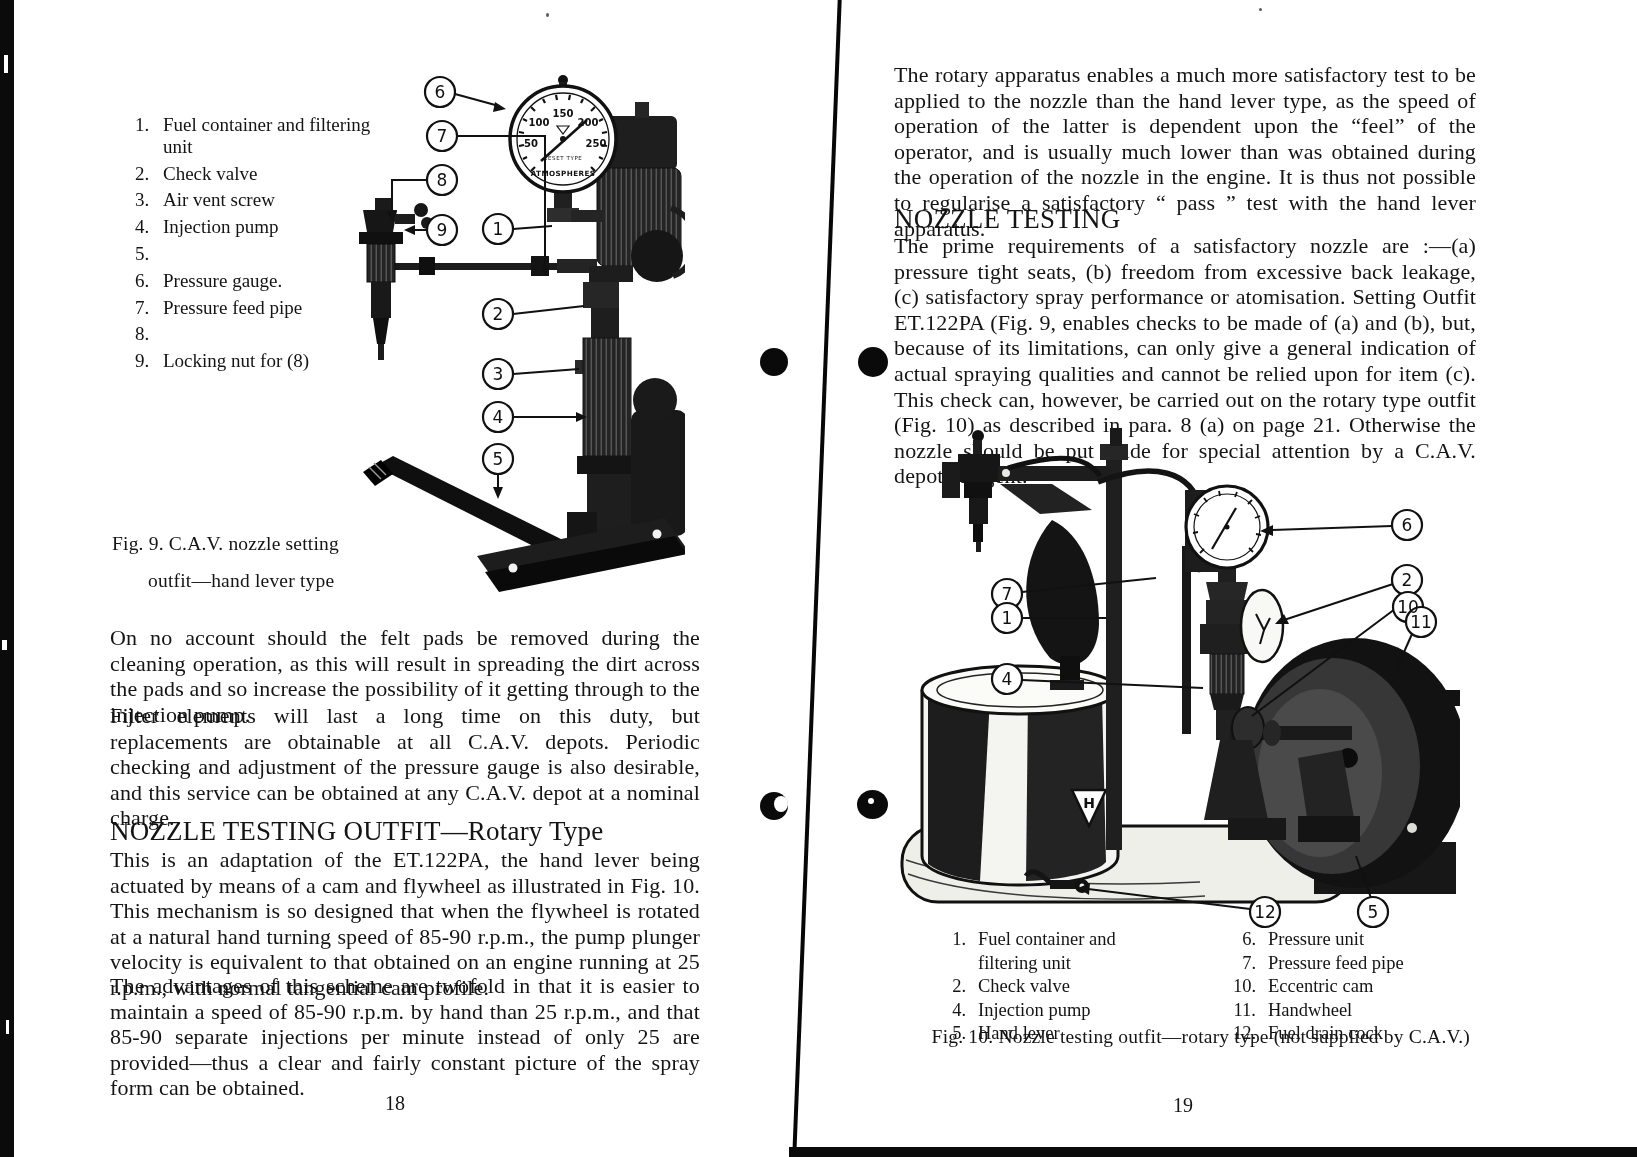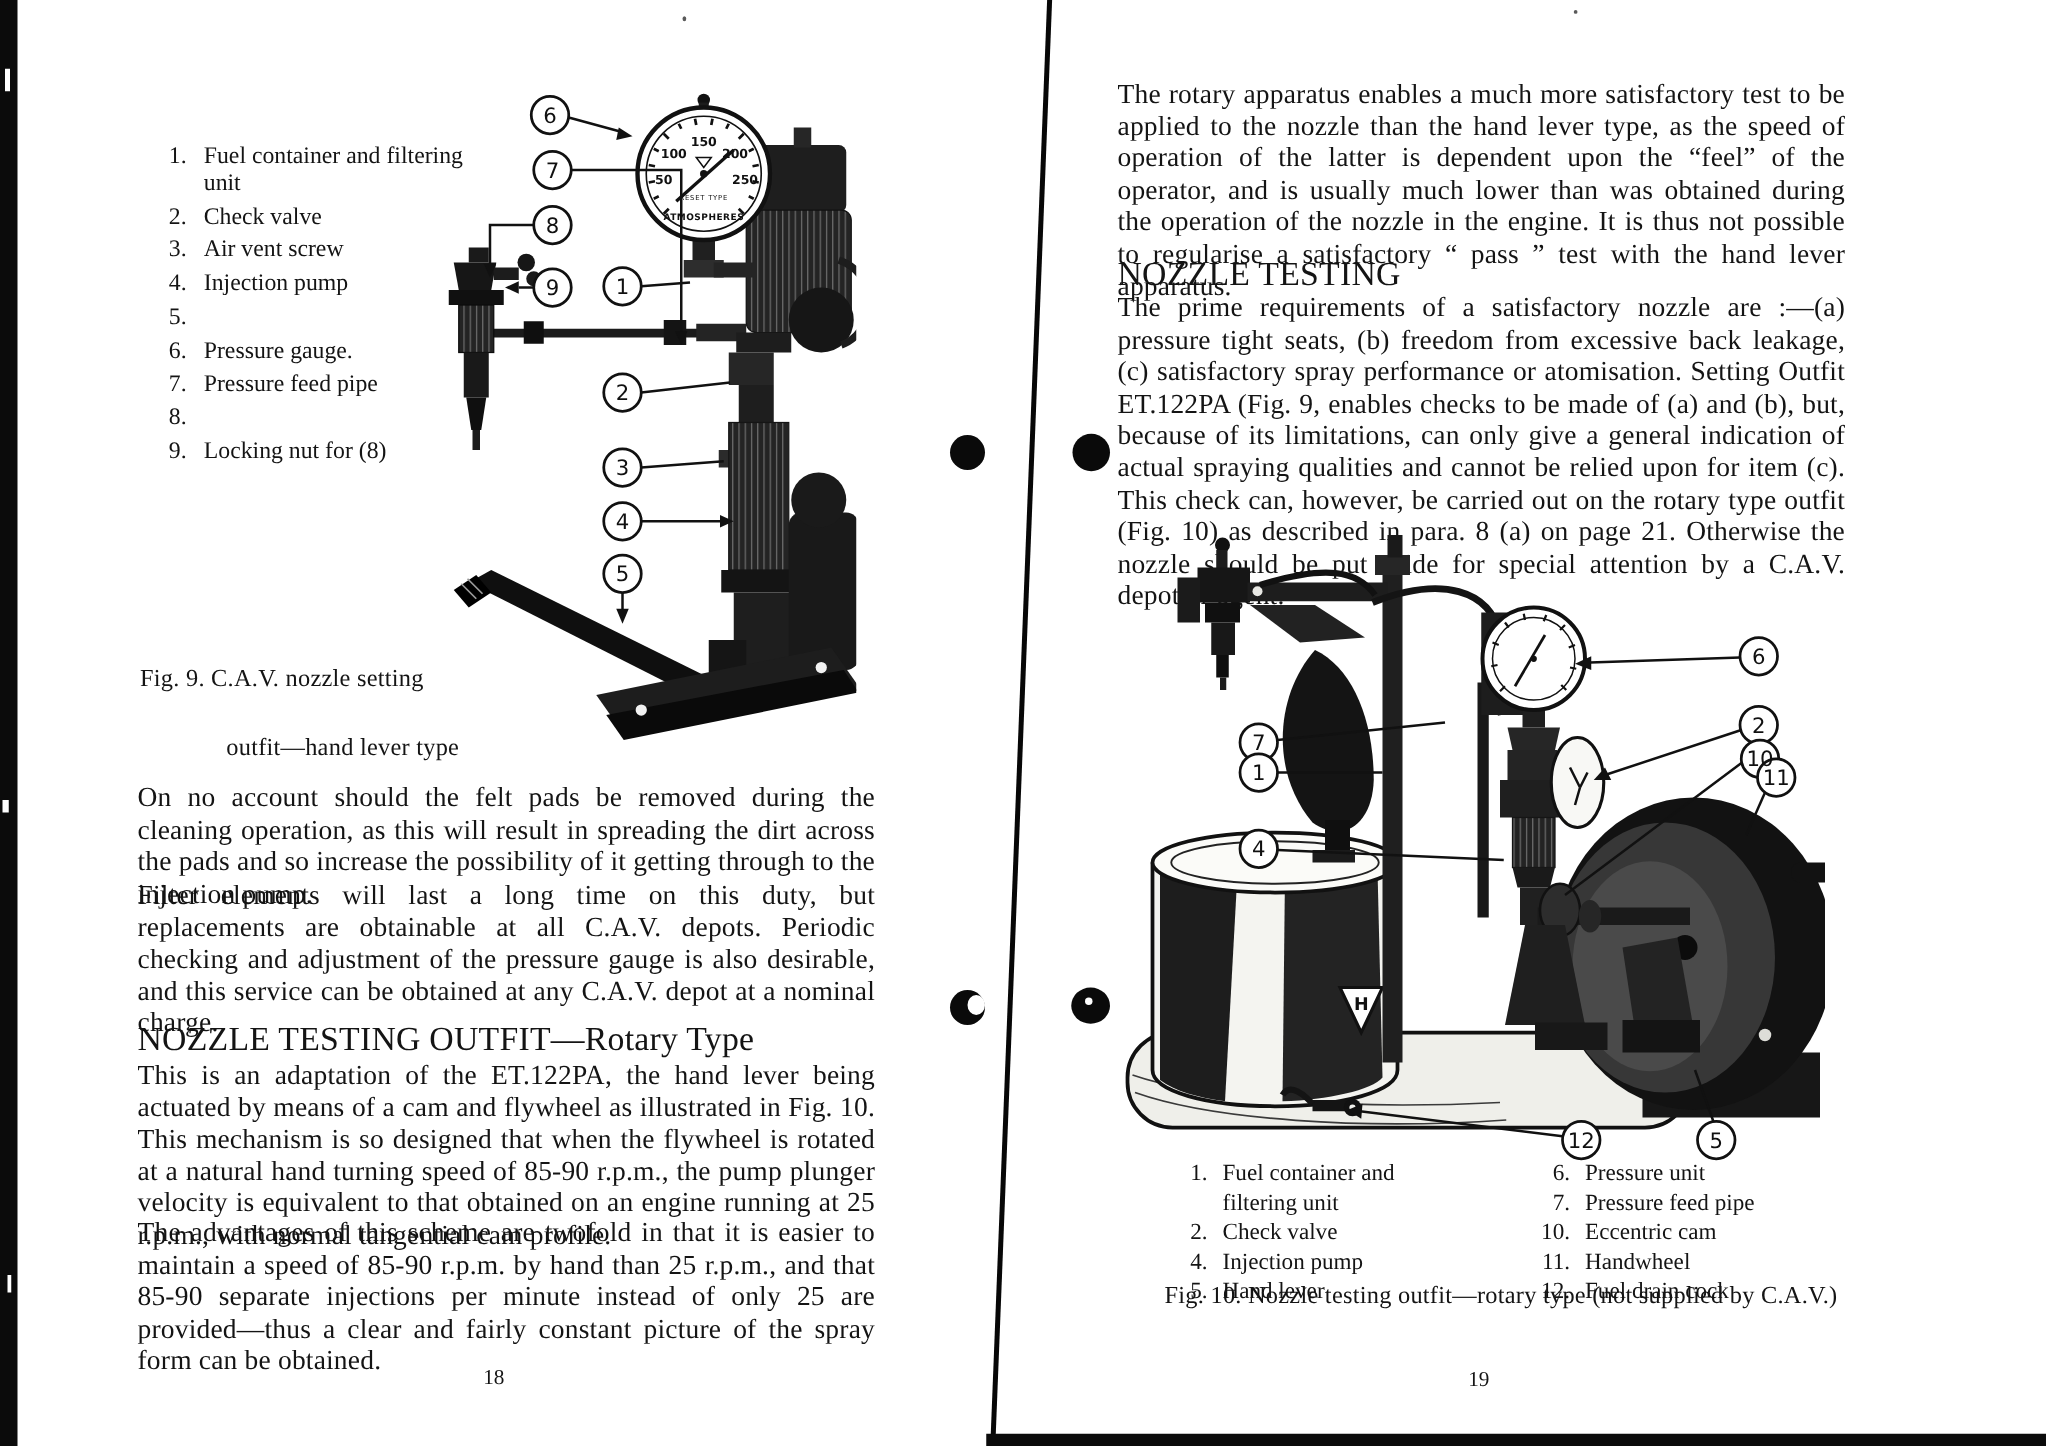--- a/index.html
+++ b/index.html
@@ -15,21 +15,21 @@
   .spine-line{position:absolute;left:792px;bottom:-6px;width:4px;height:1170px;background:#070707;
     transform-origin:bottom left;transform:rotate(2.25deg);}
   .bottom-band{position:absolute;left:789px;top:1147px;width:848px;height:10px;background:#0b0b0b;}
   .hole{position:absolute;border-radius:50%;background:#0a0a0a;}
   .hole-c{position:absolute;border-radius:50%;background:#ffffff;}
   .speck{position:absolute;background:#5a5a5a;border-radius:50%;}
   
   .para{position:absolute;font-size:22px;line-height:25.6px;text-align:justify;letter-spacing:.15px;}
   .heading{position:absolute;font-size:27px;font-weight:normal;letter-spacing:.2px;white-space:nowrap;}
   .caption{position:absolute;font-size:19.5px;letter-spacing:.2px;}
-  .pagenum{position:absolute;font-size:17px;text-align:center;width:200px;}
+  .pagenum{position:absolute;font-size:20px;text-align:center;width:200px;}
   
   .plist{position:absolute;left:135px;top:114px;width:238px;font-size:19px;line-height:21.8px;}
   .plist .item{display:flex;margin-bottom:5px;}
   .plist .num{flex:none;width:28px;}
   .plist .lbl{flex:1;}
   
   .rlist{position:absolute;font-size:18.5px;line-height:23.5px;}
   .rlist .item{display:flex;}
   .rlist .num{flex:none;width:38px;text-align:right;padding-right:12px;}
   .rlist .lbl{flex:1;}
@@ -208,21 +208,21 @@
           <text x="163" y="175">1</text>
           <text x="163" y="260">2</text>
           <text x="163" y="320">3</text>
           <text x="163" y="363">4</text>
           <text x="163" y="405">5</text>
         </g>
       </g>
     </svg>
 
     <div class="caption" style="left:112px;top:533px;">Fig. 9.   C.A.V. nozzle setting</div>
-    <div class="caption" style="left:148px;top:588px;margin-left:33px;">outfit—hand lever type</div>
+    <div class="caption" style="left:148px;top:570px;">outfit—hand lever type</div>
 
     <div class="para" style="left:110px;top:625px;width:590px;">On no account should the felt pads be removed during the cleaning operation, as this will result in spreading the dirt across the pads and so increase the possibility of it getting through to the injection pump.</div>
     <div class="para" style="left:110px;top:703px;width:590px;">Filter elements will last a long time on this duty, but replacements are obtainable at all C.A.V. depots.  Periodic checking and adjustment of the pressure gauge is also desirable, and this service can be obtained at any C.A.V. depot at a nominal charge.</div>
     <div class="heading" style="left:110px;top:816px;">NOZZLE TESTING OUTFIT—Rotary Type</div>
     <div class="para" style="left:110px;top:847px;width:590px;">This is an adaptation of the ET.122PA, the hand lever being actuated by means of a cam and flywheel as illustrated in Fig. 10.  This mechanism is so designed that when the flywheel is rotated at a natural hand turning speed of 85-90 r.p.m., the pump plunger velocity is equivalent to that obtained on an engine running at 25 r.p.m., with normal tangential cam profile.</div>
     <div class="para" style="left:110px;top:973px;width:590px;">The advantages of this scheme are twofold in that it is easier to maintain a speed of 85-90 r.p.m. by hand than 25 r.p.m., and that 85-90 separate injections per minute instead of only 25 are provided—thus a clear and fairly constant picture of the spray form can be obtained.</div>
     <div class="pagenum" style="left:295px;top:1092px;">18</div>
   </div>
 
   <div>

